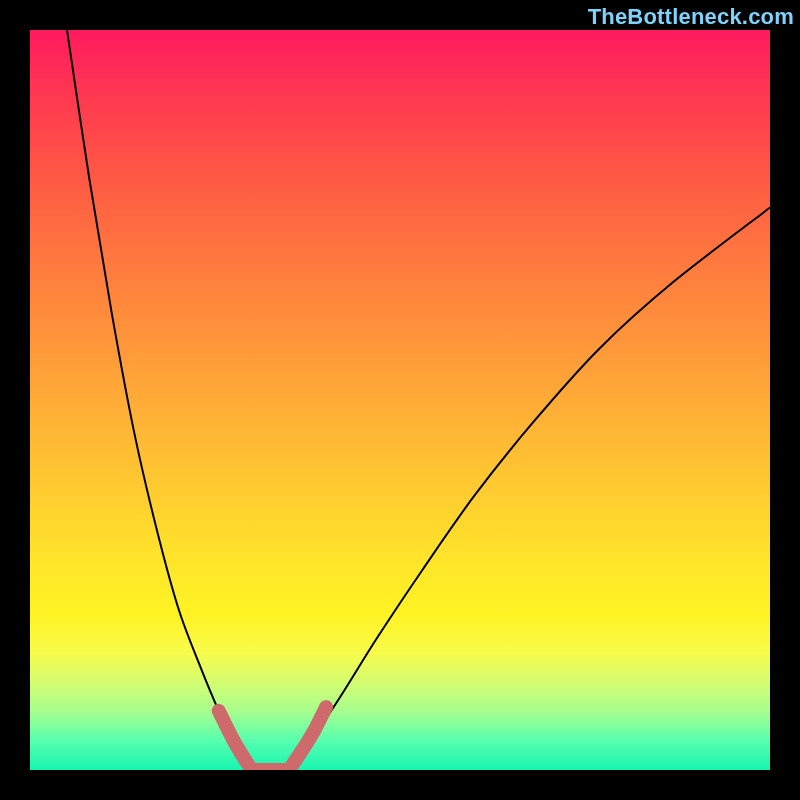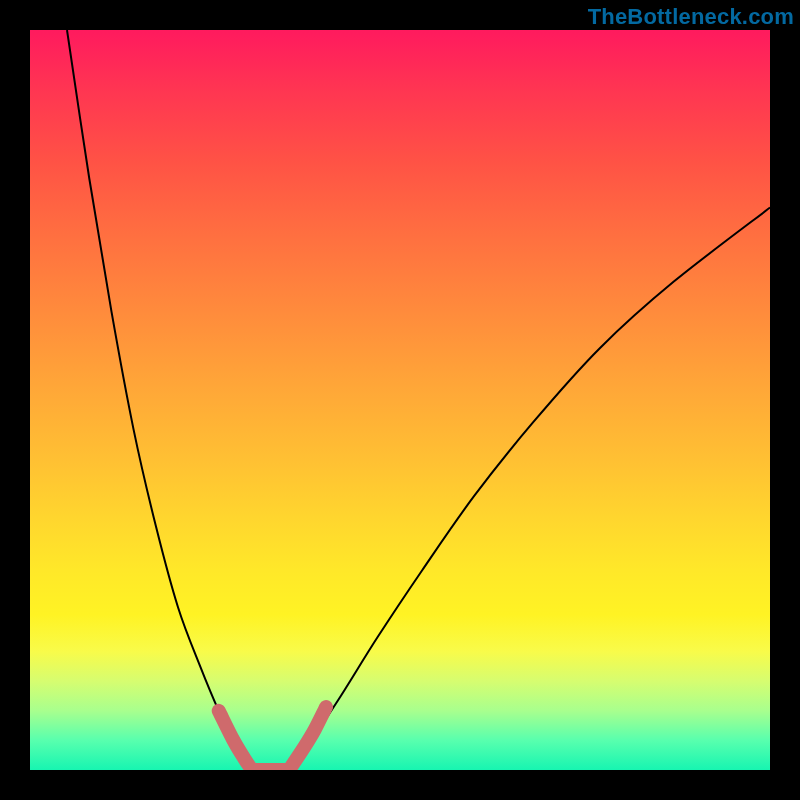--- a/index.html
+++ b/index.html
@@ -33,21 +33,21 @@
       #d6fd70 88%,
       #a8ff8e 92%,
       #58ffae 96%,
       #17f5b1 100%
     );
   }
   .watermark {
     position: absolute;
     top: 4px;
     right: 6px;
-    color: #0369a1;
+    color: #7dd3fc;
     font-size: 22px;
     font-weight: 600;
     letter-spacing: 0.2px;
     user-select: none;
   }
   svg.plot {
     position: absolute;
     left: 30px;
     top: 30px;
     width: 740px;

